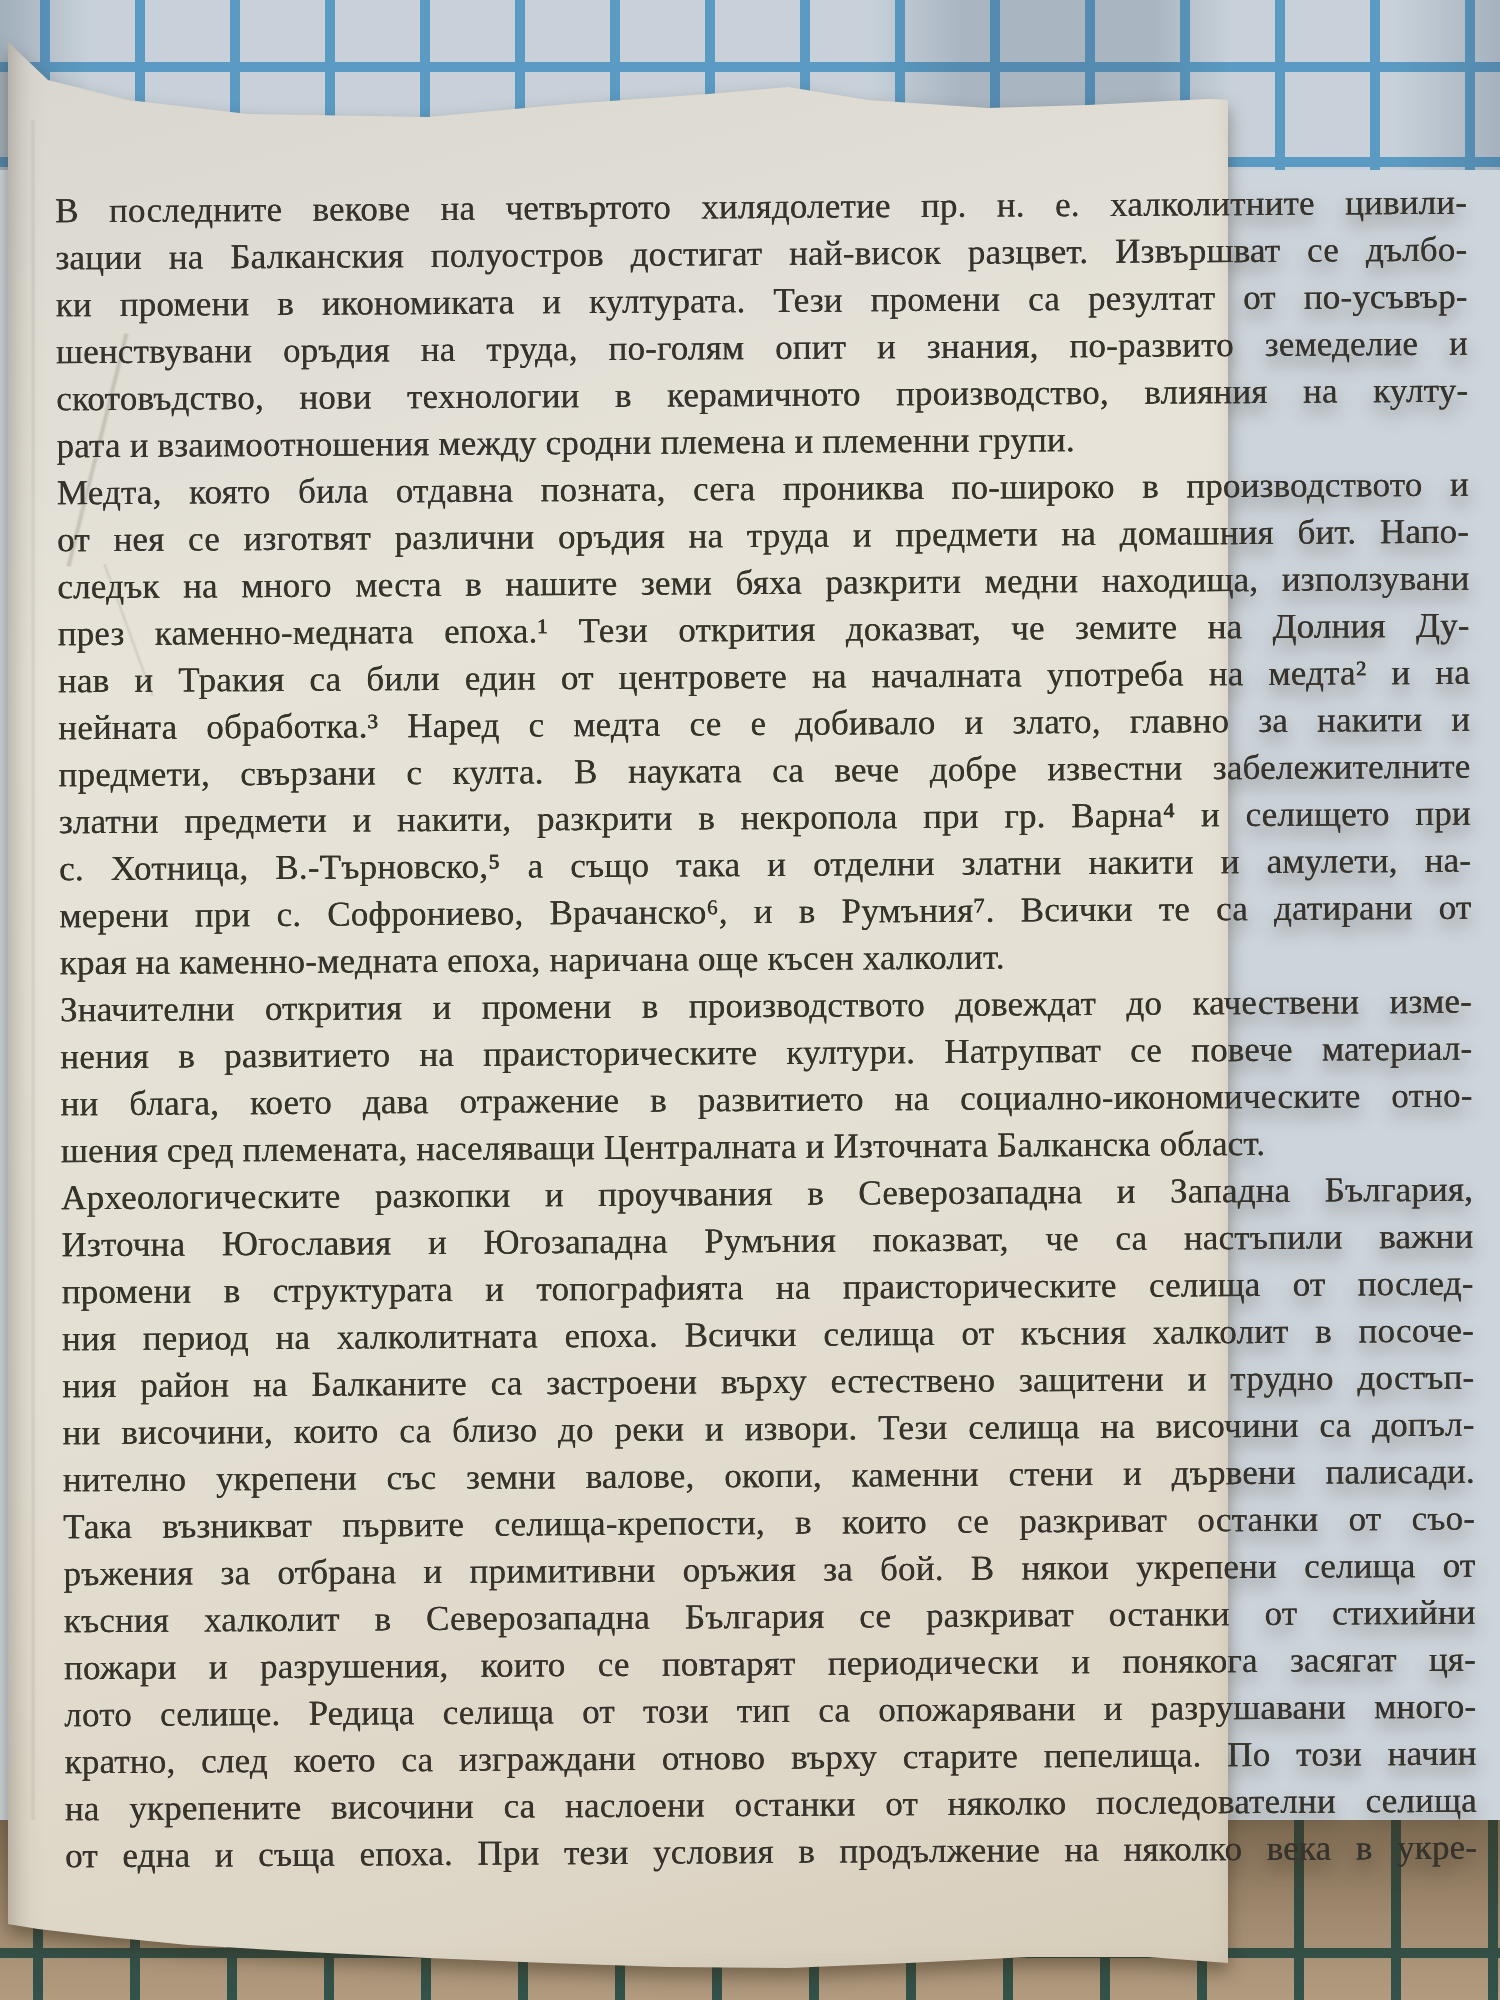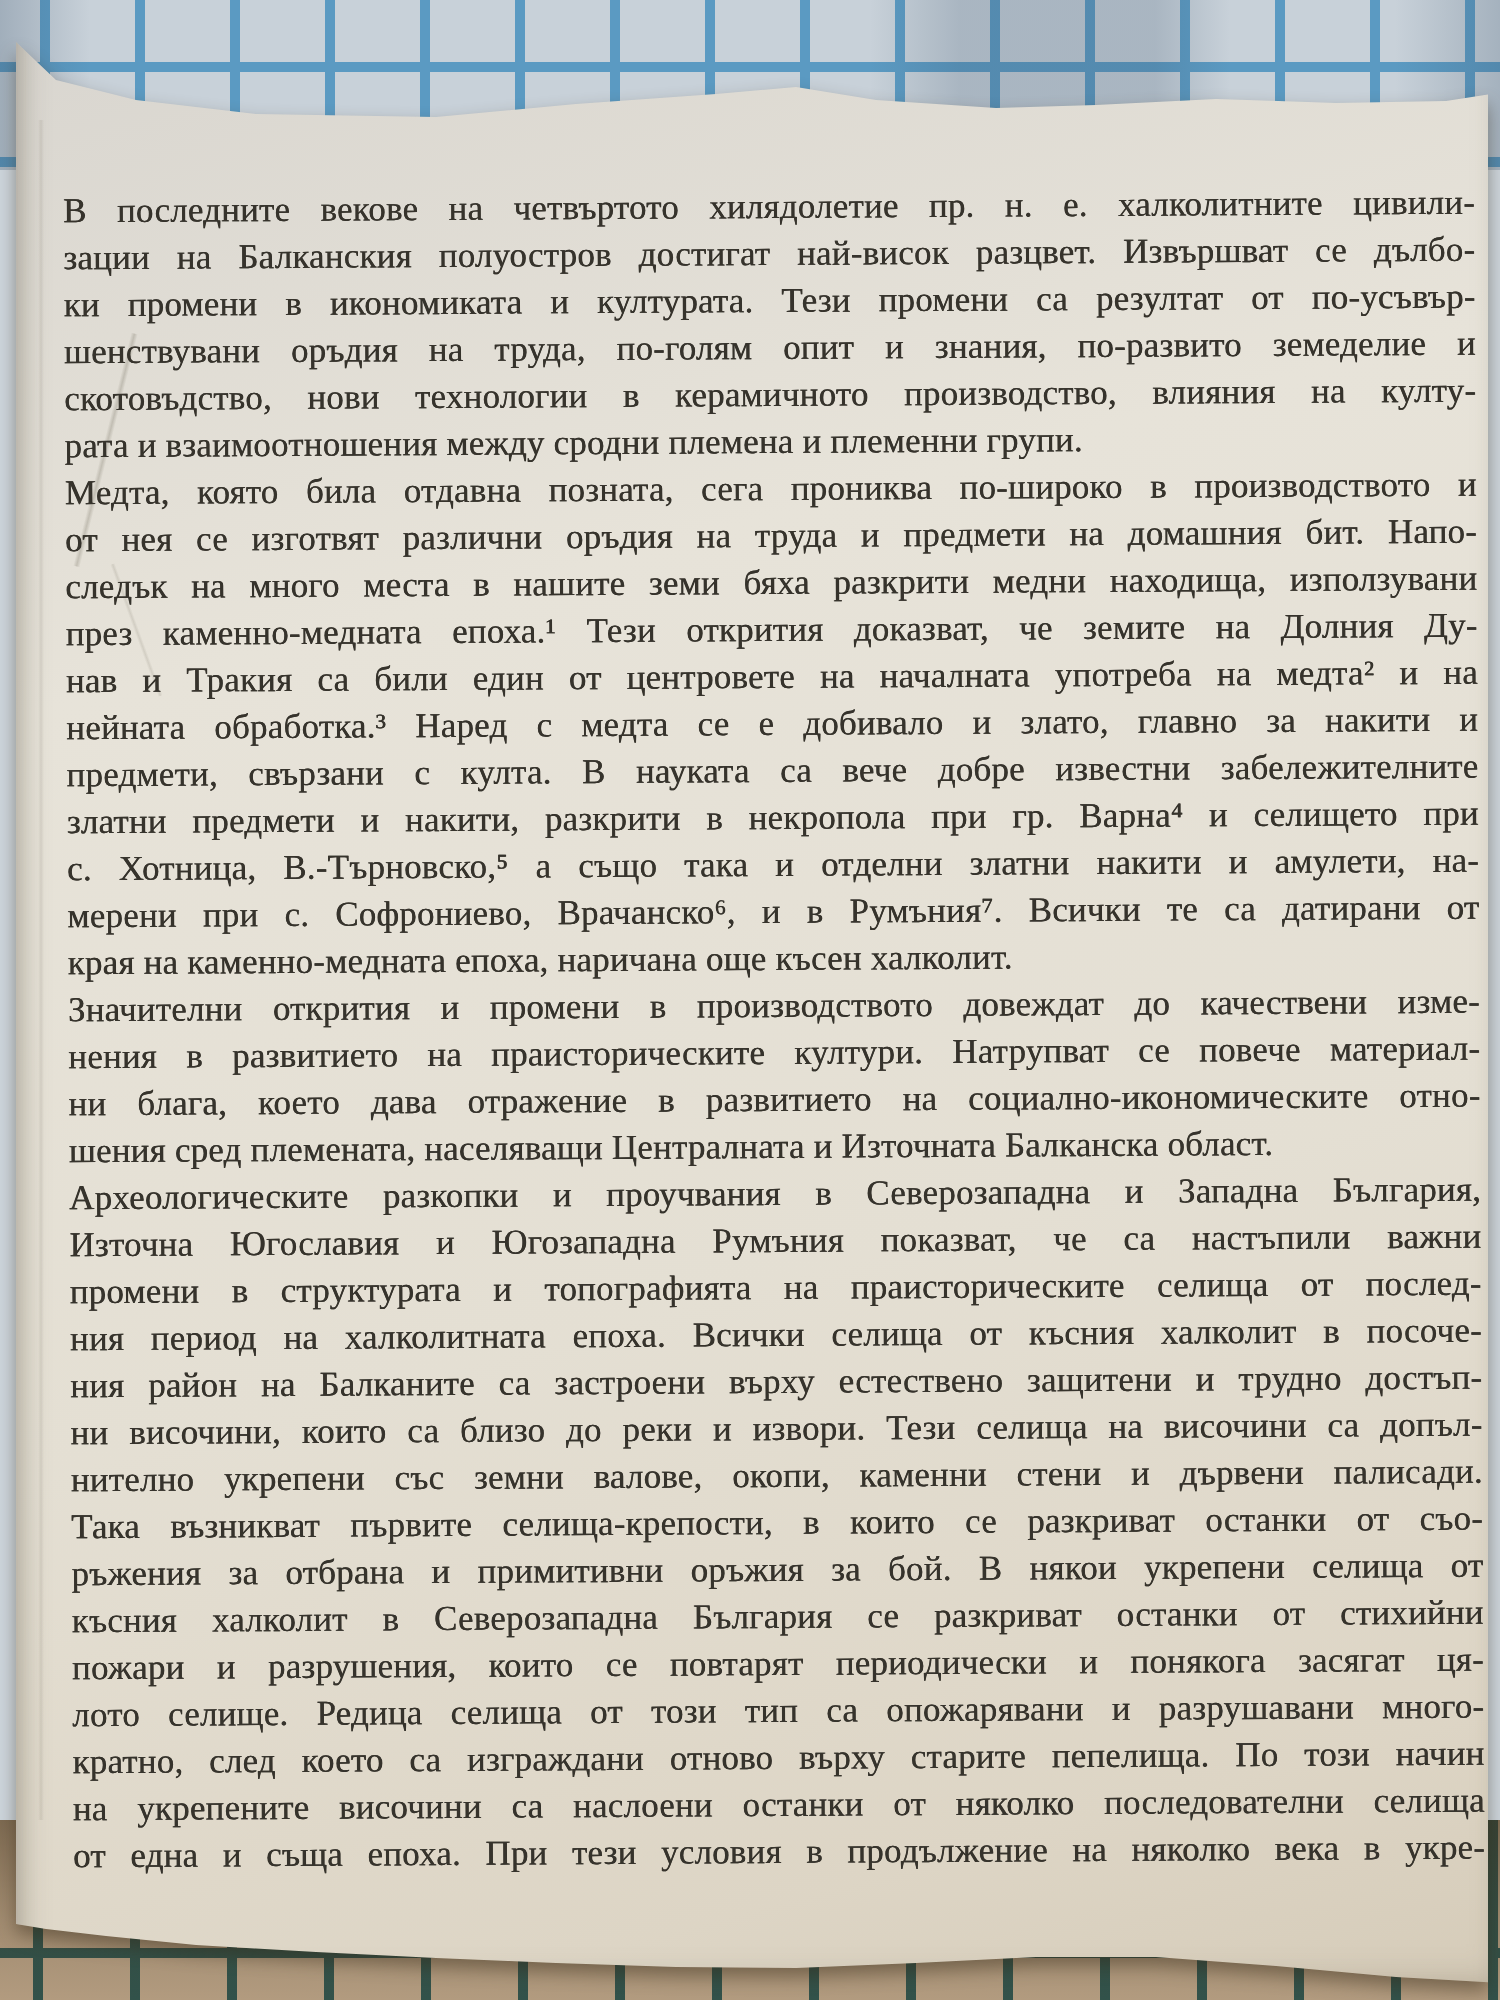--- a/index.html
+++ b/index.html
@@ -37,21 +37,21 @@
         var(--graph-bottom-line) 42px, var(--graph-bottom-line) 52px, transparent 52px),
       repeating-linear-gradient(90deg,
         transparent 0, transparent 33px,
         var(--graph-bottom-line) 33px, var(--graph-bottom-line) 43px,
         transparent 43px, transparent 97px),
       var(--graph-bottom-bg);
   }
 
   
   .page{
-    position:absolute;left:16px;top:0;width:1472px;height:2000px;
+    position:absolute;left:8px;top:0;width:1220px;height:2000px;
     background:linear-gradient(165deg,#d8d5cf 0%,#e7e3d9 30%,#e4dfd3 62%,#ddd5c5 88%,#d5cbb8 100%);
     clip-path:polygon(
       0px 42px, 40px 80px, 120px 100px, 240px 114px, 420px 117px,
       560px 104px, 700px 94px, 780px 87px, 860px 100px, 980px 108px,
       1080px 105px, 1200px 99px, 1320px 103px, 1430px 101px, 1500px 90px,
       1500px 1984px, 1380px 1977px, 1260px 1966px, 1140px 1957px,
       1020px 1957px, 900px 1963px, 780px 1968px, 660px 1967px,
       540px 1963px, 420px 1958px, 300px 1952px, 180px 1945px,
       90px 1936px, 30px 1929px, 0px 1924px);
     box-shadow:

